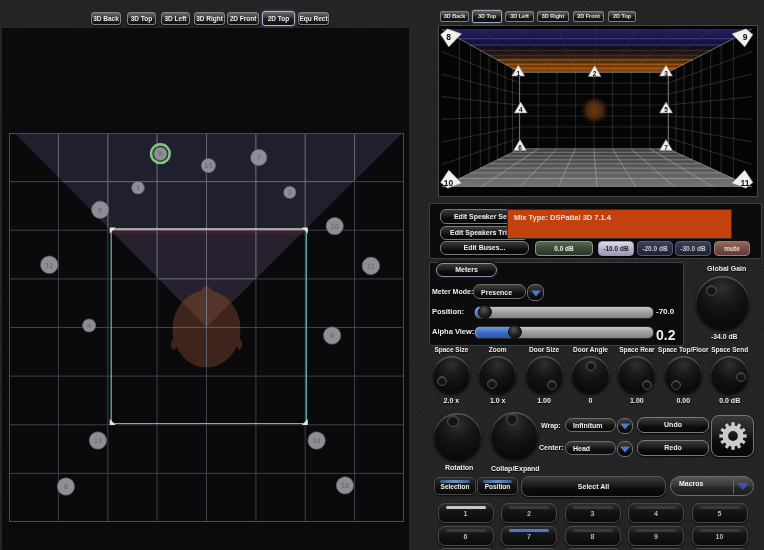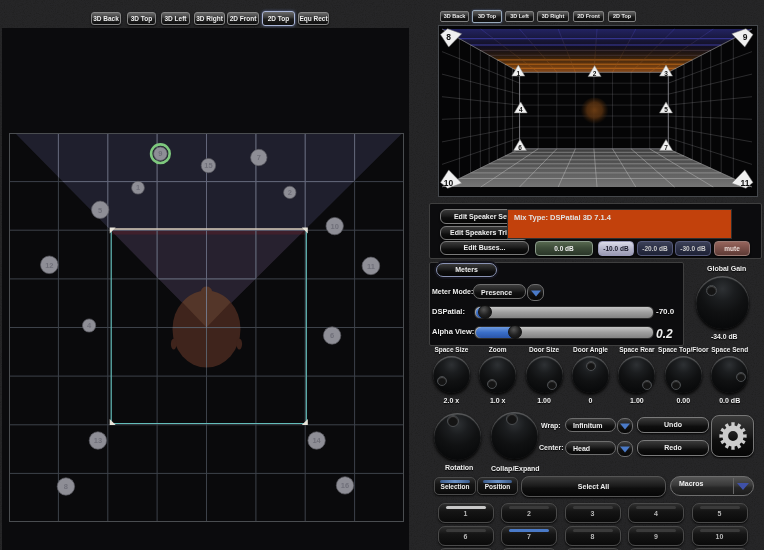--- a/index.html
+++ b/index.html
@@ -220,30 +220,30 @@
 <div class="btn" style="left:598px;top:241px;width:34px;height:13px;font-size:6.5px;line-height:13px;border-radius:4px;border-color:#9a9ab8;background:linear-gradient(#dcdcea 0%,#b8b8cc 50%,#9a9ab4 100%);color:#1a1a2a;">-10.0 dB</div>
 <div class="btn" style="left:637px;top:241px;width:34px;height:13px;font-size:6.5px;line-height:13px;border-radius:4px;border-color:#55597a;background:linear-gradient(#3c4158 0%,#2a2e44 50%,#1e2236 100%);color:#ccc;">-20.0 dB</div>
 <div class="btn" style="left:675px;top:241px;width:34px;height:13px;font-size:6.5px;line-height:13px;border-radius:4px;border-color:#55597a;background:linear-gradient(#3c4158 0%,#2a2e44 50%,#1e2236 100%);color:#ccc;">-30.0 dB</div>
 <div class="btn" style="left:714px;top:241px;width:34px;height:13px;font-size:6.5px;line-height:13px;border-radius:4px;border-color:#9a7a74;background:linear-gradient(#96655c 0%,#7a4f48 50%,#5e3b36 100%);color:#e8d8d4;">mute</div>
 
 <div class="grp" style="left:429px;top:262px;width:253px;height:82px;"></div>
 <div class="btn" style="left:436px;top:263px;width:59px;height:12px;font-size:7px;line-height:12px;border-radius:7px;border-color:#8a93b4;box-shadow:0 0 0 2px #14141c;">Meters</div>
 <div class="lbl" style="left:432px;top:288px;font-size:7px;">Meter Mode:</div>
 <div class="dd" style="left:473px;top:284px;width:53px;height:15px;line-height:15px;">Presence</div>
 <div class="arrbtn" style="left:527px;top:284px;width:15px;height:15px;"></div>
-<div class="lbl" style="left:432px;top:307px;font-size:7.5px;">DSPatial:</div>
+<div class="lbl" style="left:432px;top:307px;font-size:7.5px;">Position:</div>
 <div class="track" style="left:474px;top:306px;width:178px;"></div>
 <div class="bluefill" style="left:476px;top:307px;width:9px;"></div>
 <div class="thumb" style="left:478px;top:305px;"></div>
 <div class="lbl" style="left:656px;top:307px;font-size:8px;">-70.0</div>
 <div class="lbl" style="left:432px;top:327px;font-size:7.5px;">Alpha View:</div>
 <div class="track" style="left:474px;top:326px;width:178px;"></div>
 <div class="bluefill" style="left:476px;top:327px;width:38px;"></div>
 <div class="thumb" style="left:508px;top:325px;"></div>
-<div class="lbl" style="left:656px;top:327px;font-size:12px;font-style:italic;">0.2</div>
+<div class="lbl" style="left:656px;top:327px;font-size:14px;">0.2</div>
 
 <div class="lbl" style="left:707px;top:265px;font-size:7px;">Global Gain</div>
 <div class="knob" style="left:696px;top:276px;width:53px;height:53px;"></div>
 <div class="dot" style="left:706px;top:285px;width:9px;height:9px;"></div>
 <div class="lbl" style="left:711px;top:333px;font-size:6.8px;">-34.0 dB</div>
 
 <div class="lbl" style="left:451.4px;top:346px;font-size:6.5px;transform:translateX(-50%);">Space Size</div>
 <div class="knob" style="left:432.9px;top:356px;width:37px;height:37px;"></div>
 <div class="dot" style="left:437.4px;top:376px;width:8px;height:8px;"></div>
 <div class="lbl" style="left:451.4px;top:396.5px;font-size:7px;transform:translateX(-50%);">2.0 x</div>

